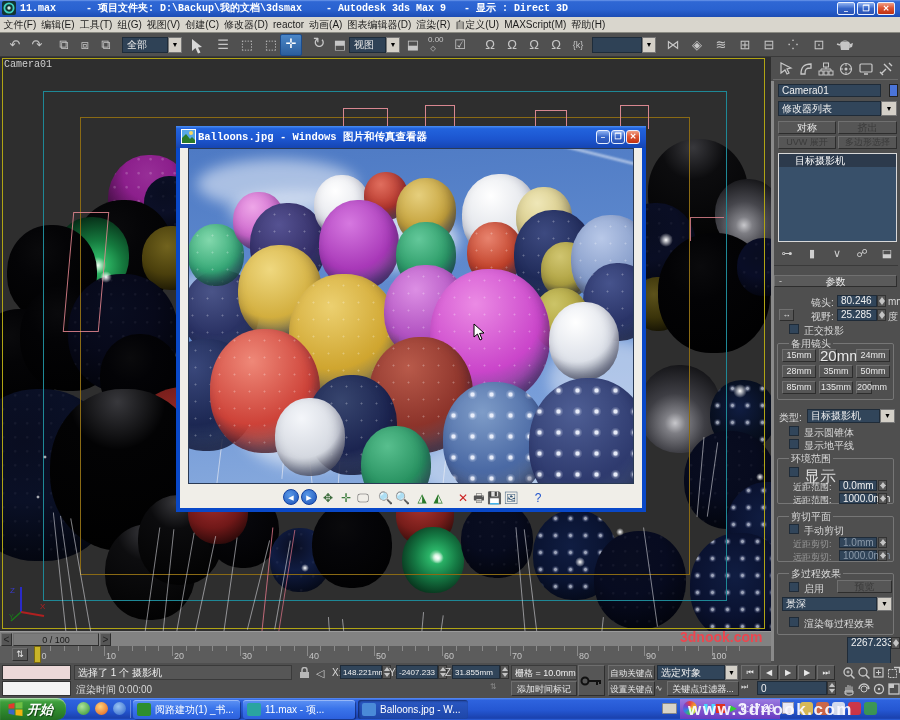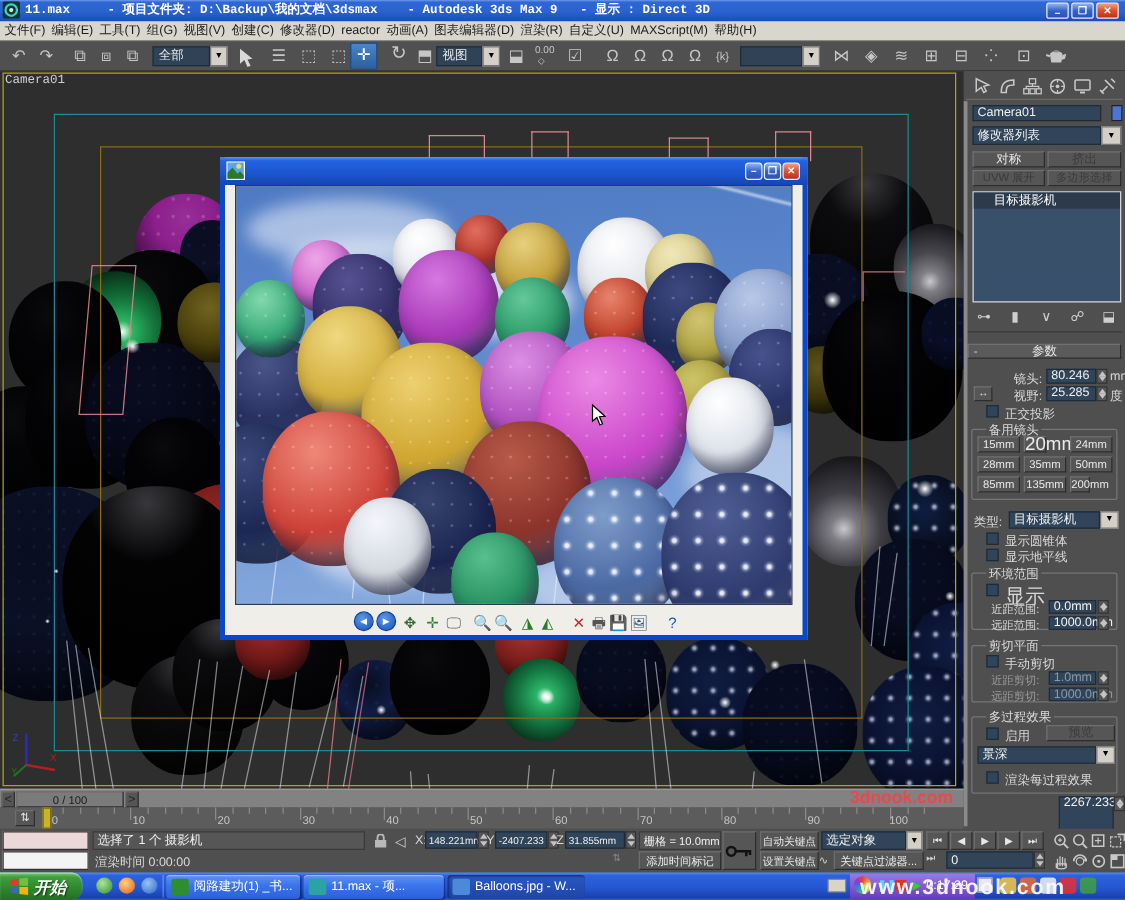--- a/index.html
+++ b/index.html
@@ -461,20 +461,21 @@
 </div>
 
 <div class="abs" id="pv">
   <div id="pvtitle">
     <svg class="abs" style="left:5px;top:3px" width="15" height="15">
           <rect width="15" height="15" fill="#fff"></rect>
           <rect x="1" y="1" width="13" height="13" fill="#58a8e8"></rect>
           <path d="M1 9 L5 5 L9 10 L11 8 L14 11 L14 14 L1 14 Z" fill="#2a7a2a"></path>
           <circle cx="10" cy="4" r="2" fill="#f8d860"></circle>
         </svg>
+    <span style="position:absolute;left:22px;font-family:'Liberation Mono',monospace;font-size:10.5px">Balloons.jpg - Windows 图片和传真查看器</span>
     <div class="capbtn" style="left:420px;top:4px;width:14px;height:14px;line-height:12px;border-radius:3px">–</div>
     <div class="capbtn" style="left:435px;top:4px;width:14px;height:14px;line-height:12px;border-radius:3px">❐</div>
     <div class="capbtn close" style="left:450px;top:4px;width:14px;height:14px;line-height:12px;border-radius:3px">✕</div>
   </div>
   <div id="pvphoto">
     <div class="cloud" style="left:8px;top:10px;width:160px;height:50px;opacity:.6"></div>
         <div class="cloud" style="left:40px;top:42px;width:130px;height:40px;opacity:.5"></div>
     <div class="cloud" style="left:-20px;top:120px;width:90px;height:50px;opacity:.45"></div>
     <div class="cloud" style="left:120px;top:60px;width:150px;height:60px;opacity:.8"></div>
     <div class="cloud" style="left:55px;top:250px;width:130px;height:70px;opacity:.6"></div>

